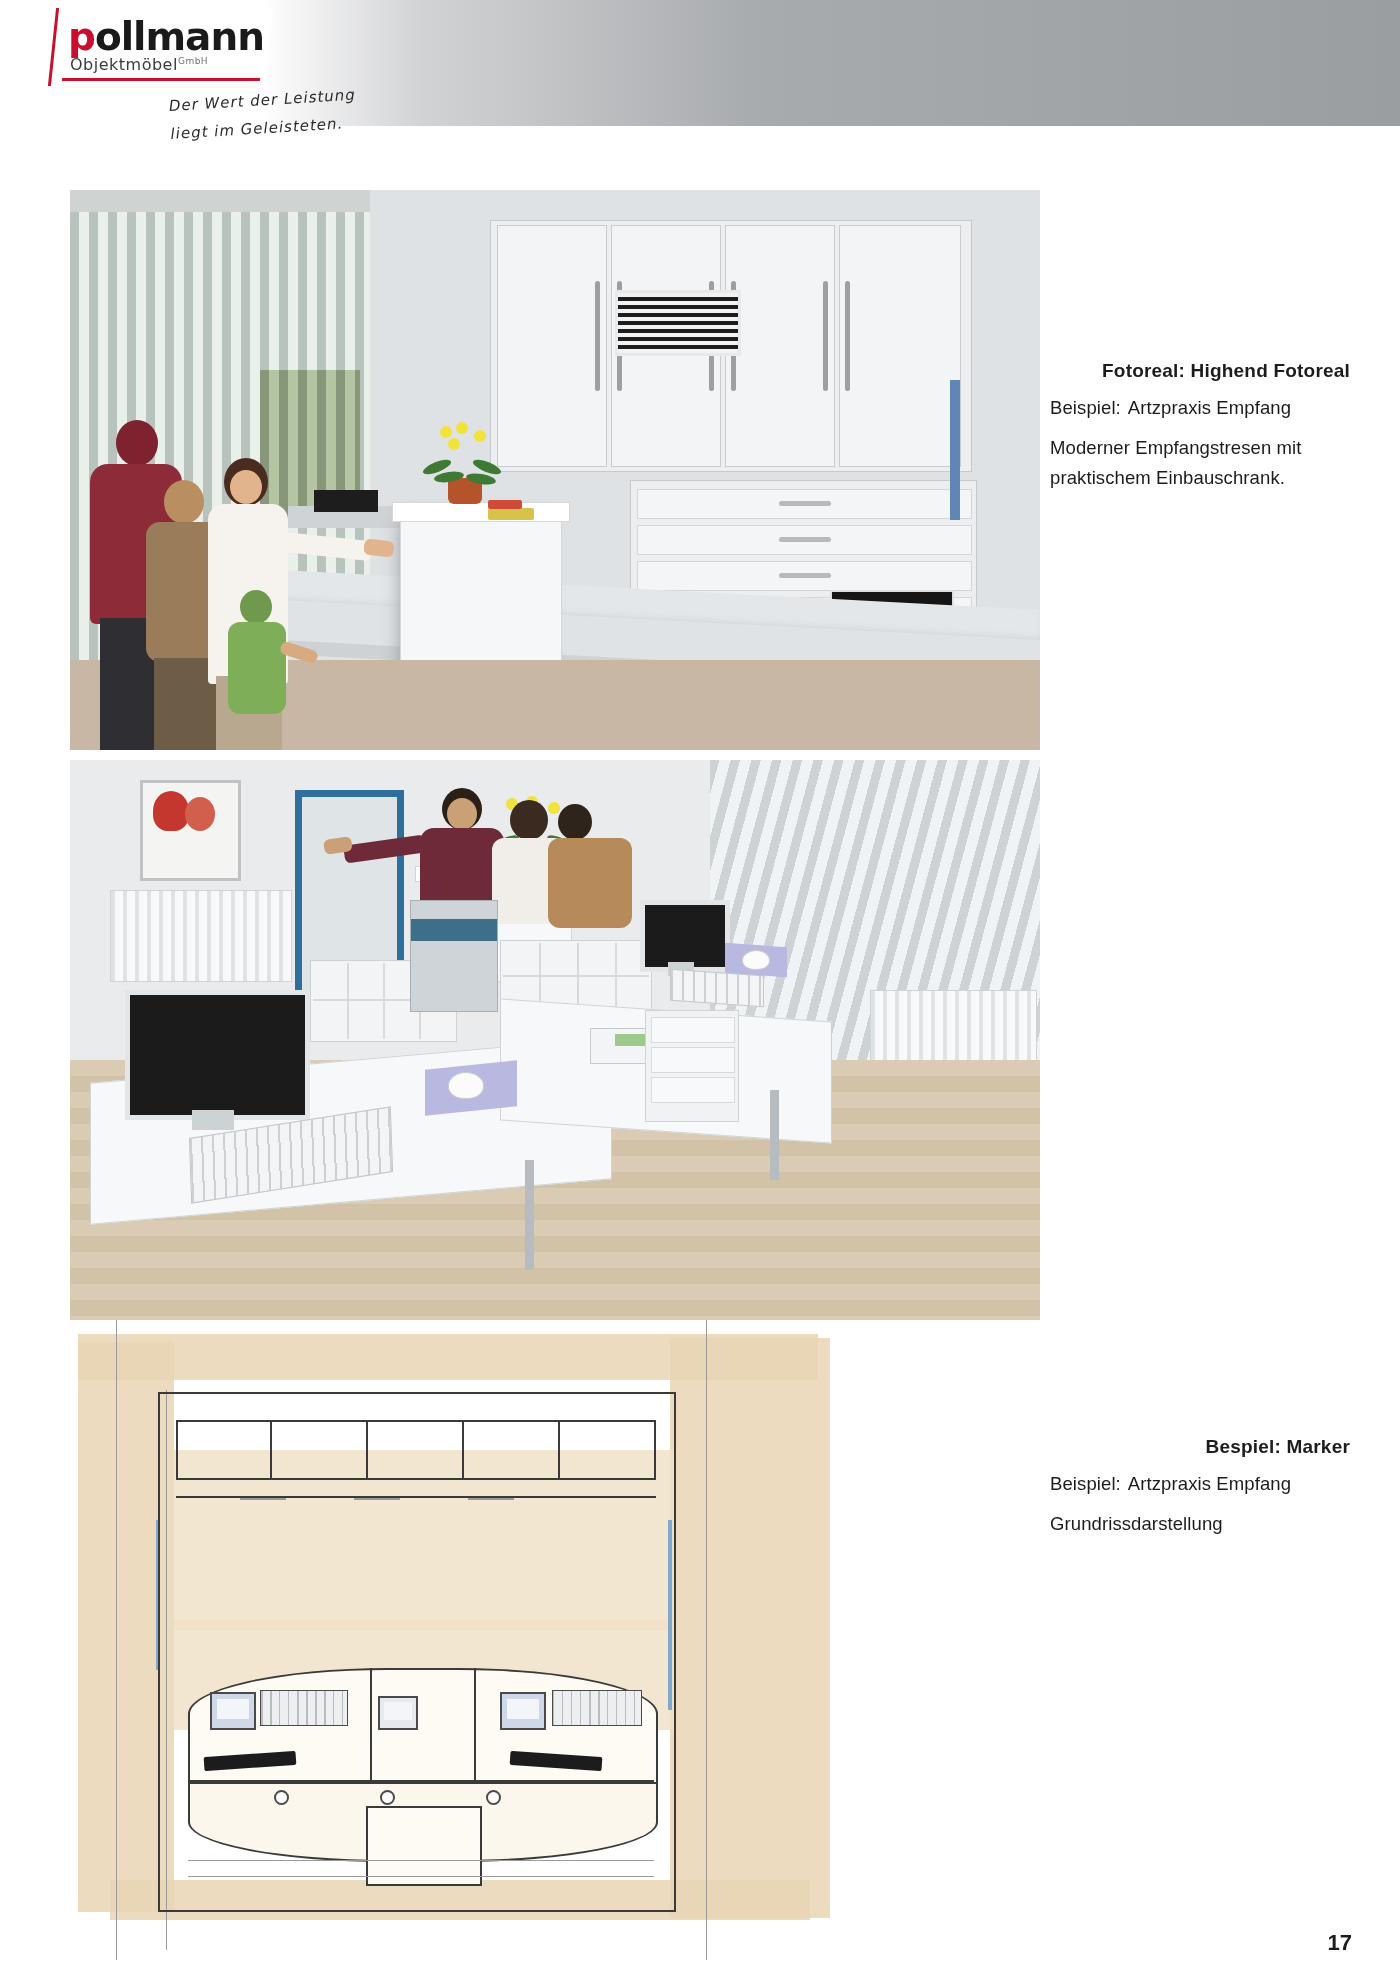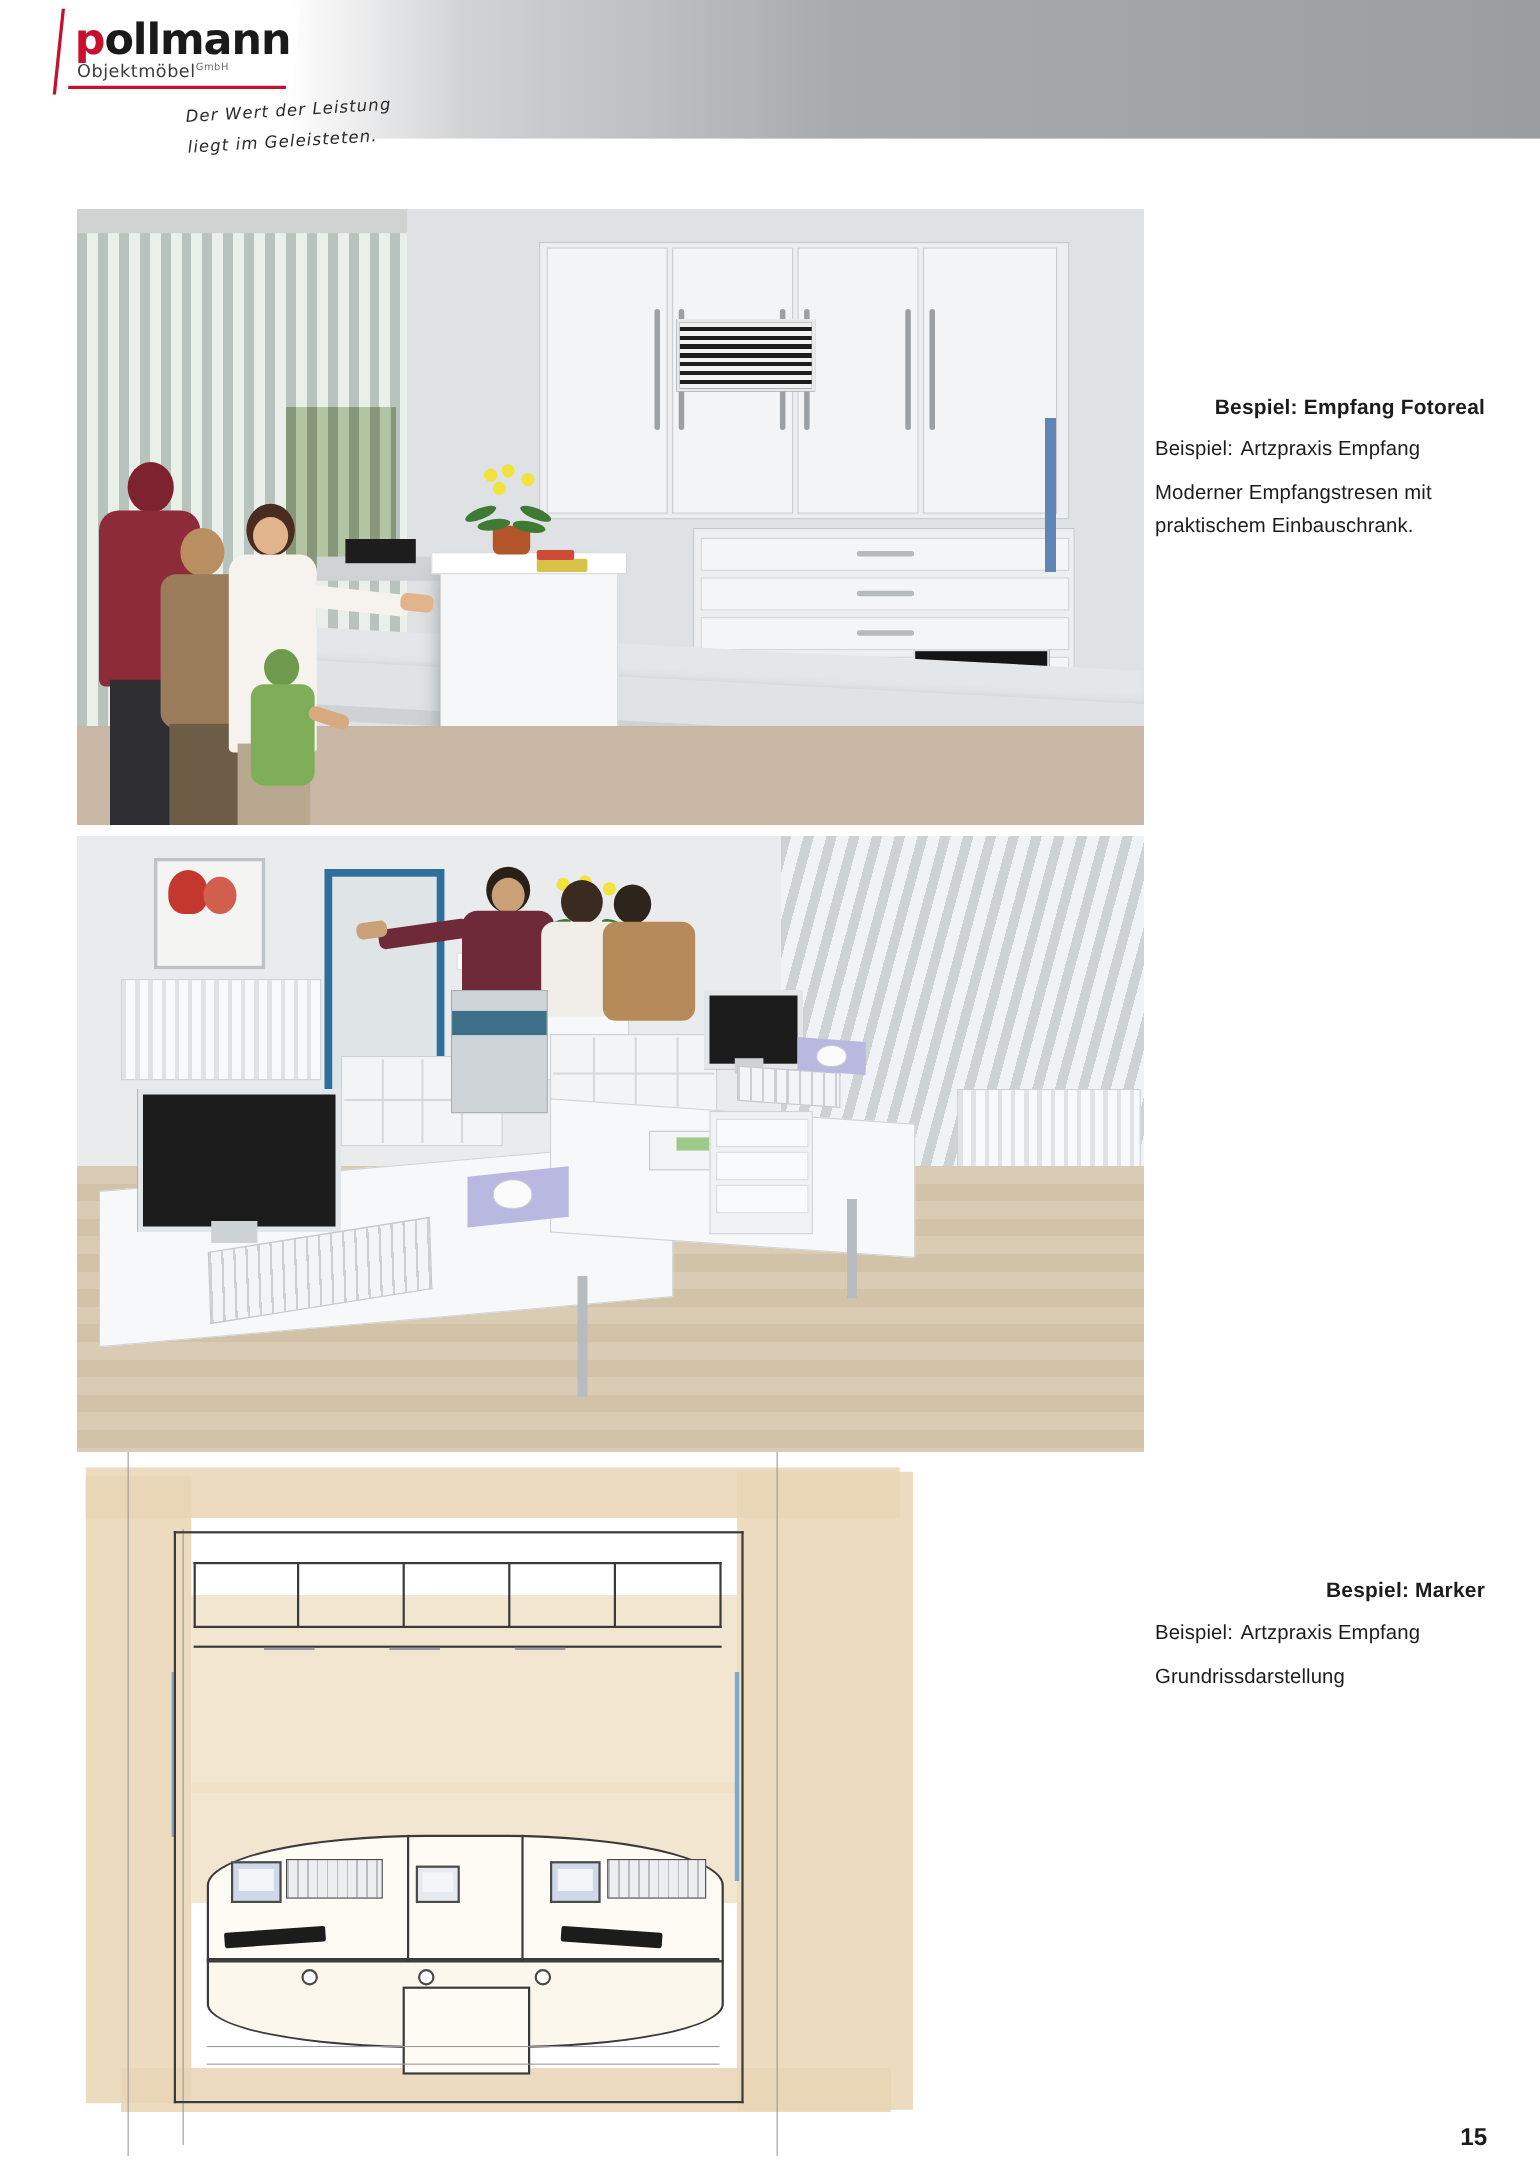--- a/index.html
+++ b/index.html
@@ -518,29 +518,29 @@
 
   <div class="sk-circle" style="left:204px; top:470px; width:11px; height:11px;"></div>
   <div class="sk-circle" style="left:310px; top:470px; width:11px; height:11px;"></div>
   <div class="sk-circle" style="left:416px; top:470px; width:11px; height:11px;"></div>
 
   <div class="sk-line-grey" style="left:118px; top:540px; width:466px; height:1px;"></div>
   <div class="sk-line-grey" style="left:118px; top:556px; width:466px; height:1px;"></div>
 </div>
 
 <div class="caption" id="caption-1">
-  <p class="caption-title">Bespiel: Empfang Fotoreal</p>
+  <p class="caption-title">Fotoreal: Highend Fotoreal</p>
   <p class="caption-line spaced">
     <span class="caption-label">Beispiel:</span><span>Artzpraxis Empfang</span>
   </p>
   <p class="caption-line">Moderner Empfangstresen mit</p>
   <p class="caption-line">praktischem Einbauschrank.</p>
 </div>
 
 <div class="caption" id="caption-3">
   <p class="caption-title">Bespiel: Marker</p>
   <p class="caption-line spaced">
     <span class="caption-label">Beispiel:</span><span>Artzpraxis Empfang</span>
   </p>
   <p class="caption-line">Grundrissdarstellung</p>
 </div>
 
-<div class="page-number">15</div>
+<div class="page-number">17</div>
 
 </body></html>

